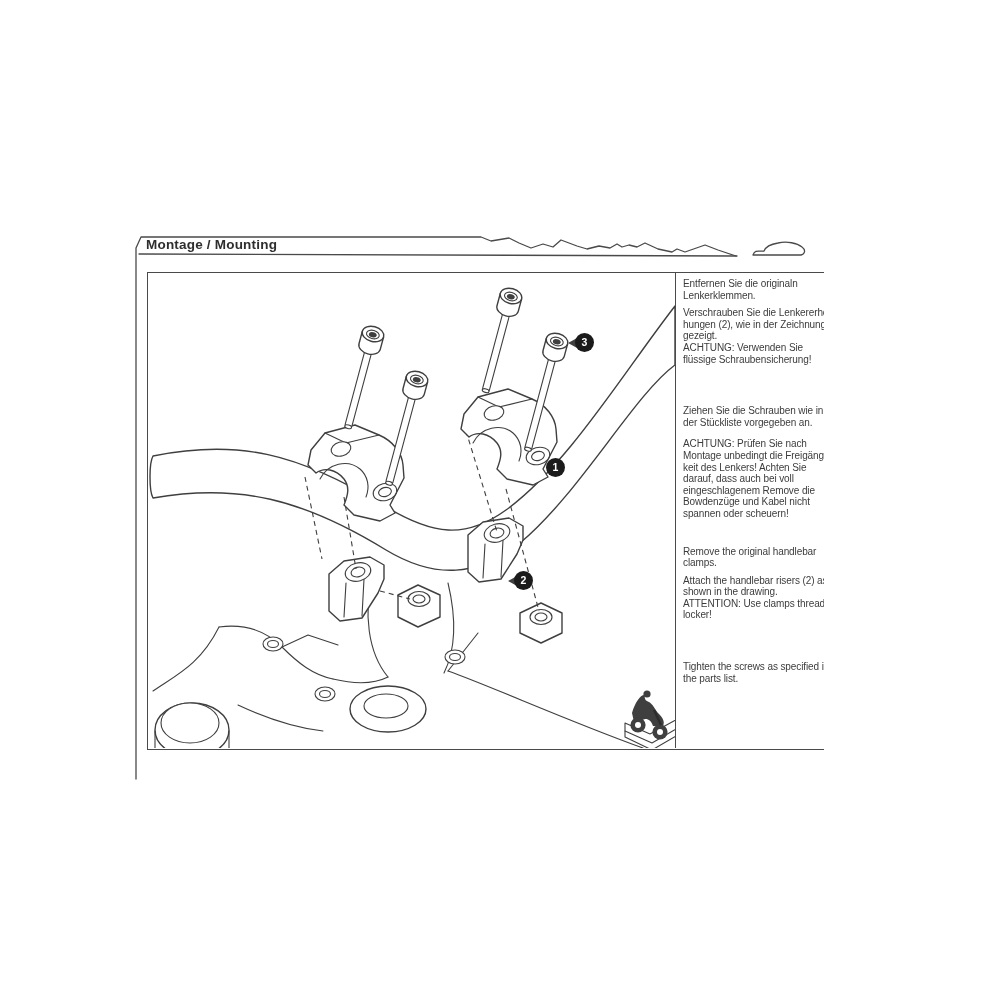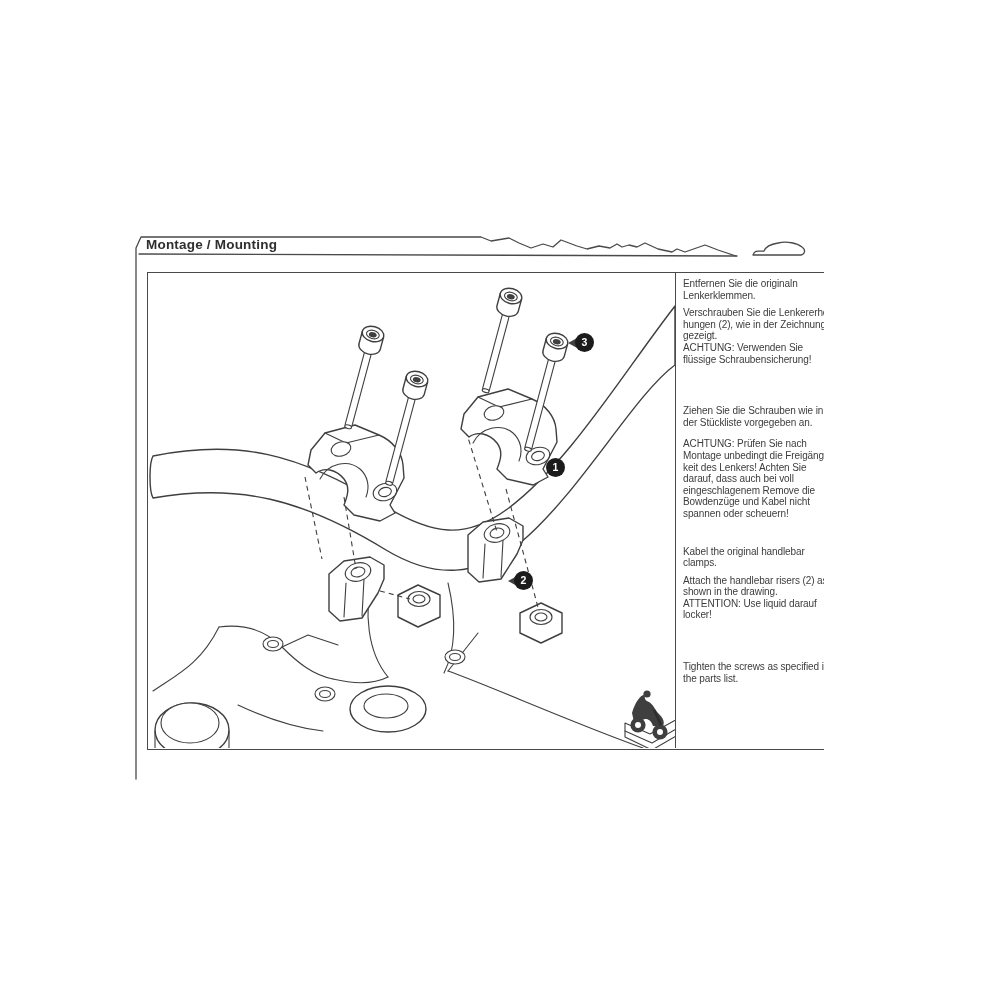--- a/index.html
+++ b/index.html
@@ -200,20 +200,20 @@
     <div class="callout" style="left:398px;top:185px">1</div>
     <div class="callout" style="left:366px;top:298px">2</div>
     <div class="callout" style="left:427px;top:60px">3</div>
 
     <div class="textcol">
       <p class="para">Entfernen Sie die originaln Lenkerklemmen.</p>
       <p class="para mb0">Verschrauben Sie die Lenkererhö-hungen (2), wie in der Zeichnung gezeigt.</p>
       <p class="para bold mb0">ACHTUNG: Verwenden Sie flüssige Schraubensicherung!</p>
       <p class="para mb10">Ziehen Sie die Schrauben wie in der Stückliste vorgegeben an.</p>
       <p class="para bold mb26">ACHTUNG: Prüfen Sie nach Montage unbedingt die Freigängig-keit des Lenkers! Achten Sie darauf, dass auch bei voll eingeschlagenem Remove die Bowdenzüge und Kabel nicht spannen oder scheuern!</p>
-      <p class="para">Kabel the original handlebar clamps.</p>
+      <p class="para">Remove the original handlebar clamps.</p>
       <p class="para mb0">Attach the handlebar risers (2) as shown in the drawing.</p>
-      <p class="para bold mb0">ATTENTION: Use liquid darauf locker!</p>
+      <p class="para bold mb0">ATTENTION: Use clamps thread locker!</p>
       <p class="para mb10">Tighten the screws as specified in the parts list.</p>
     </div>
   </div>
 
 </div>
 
 </body></html>

